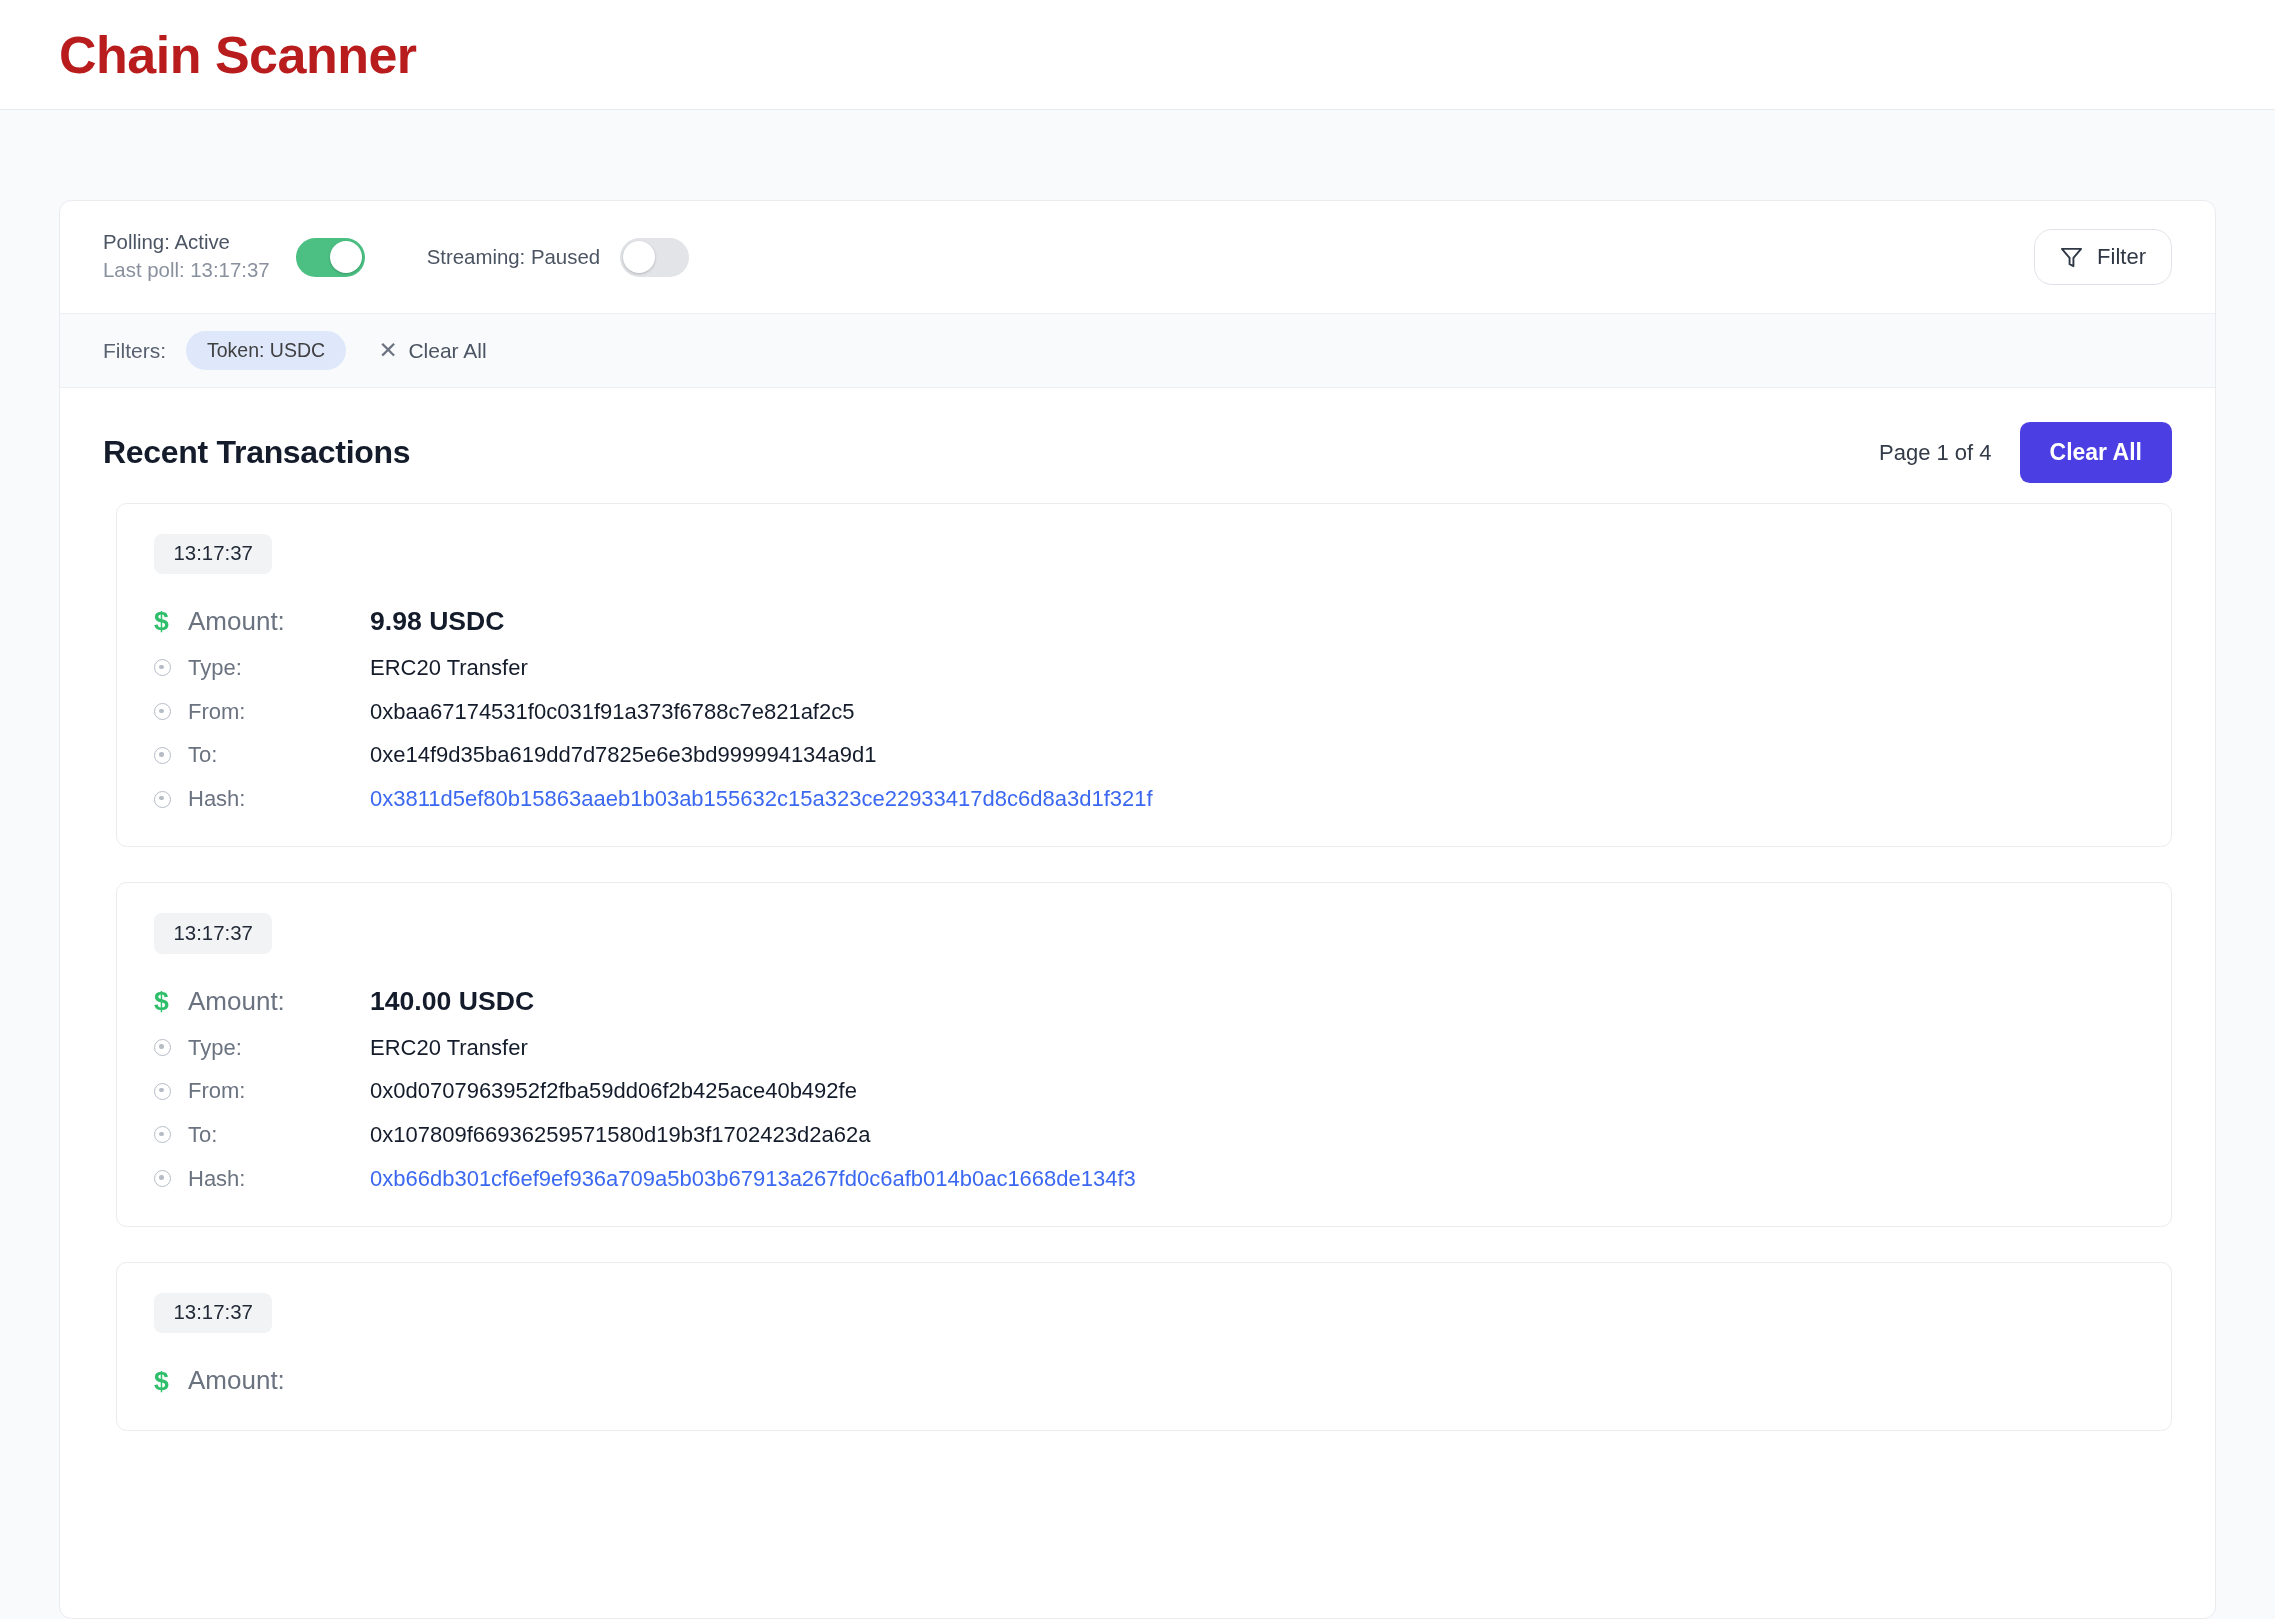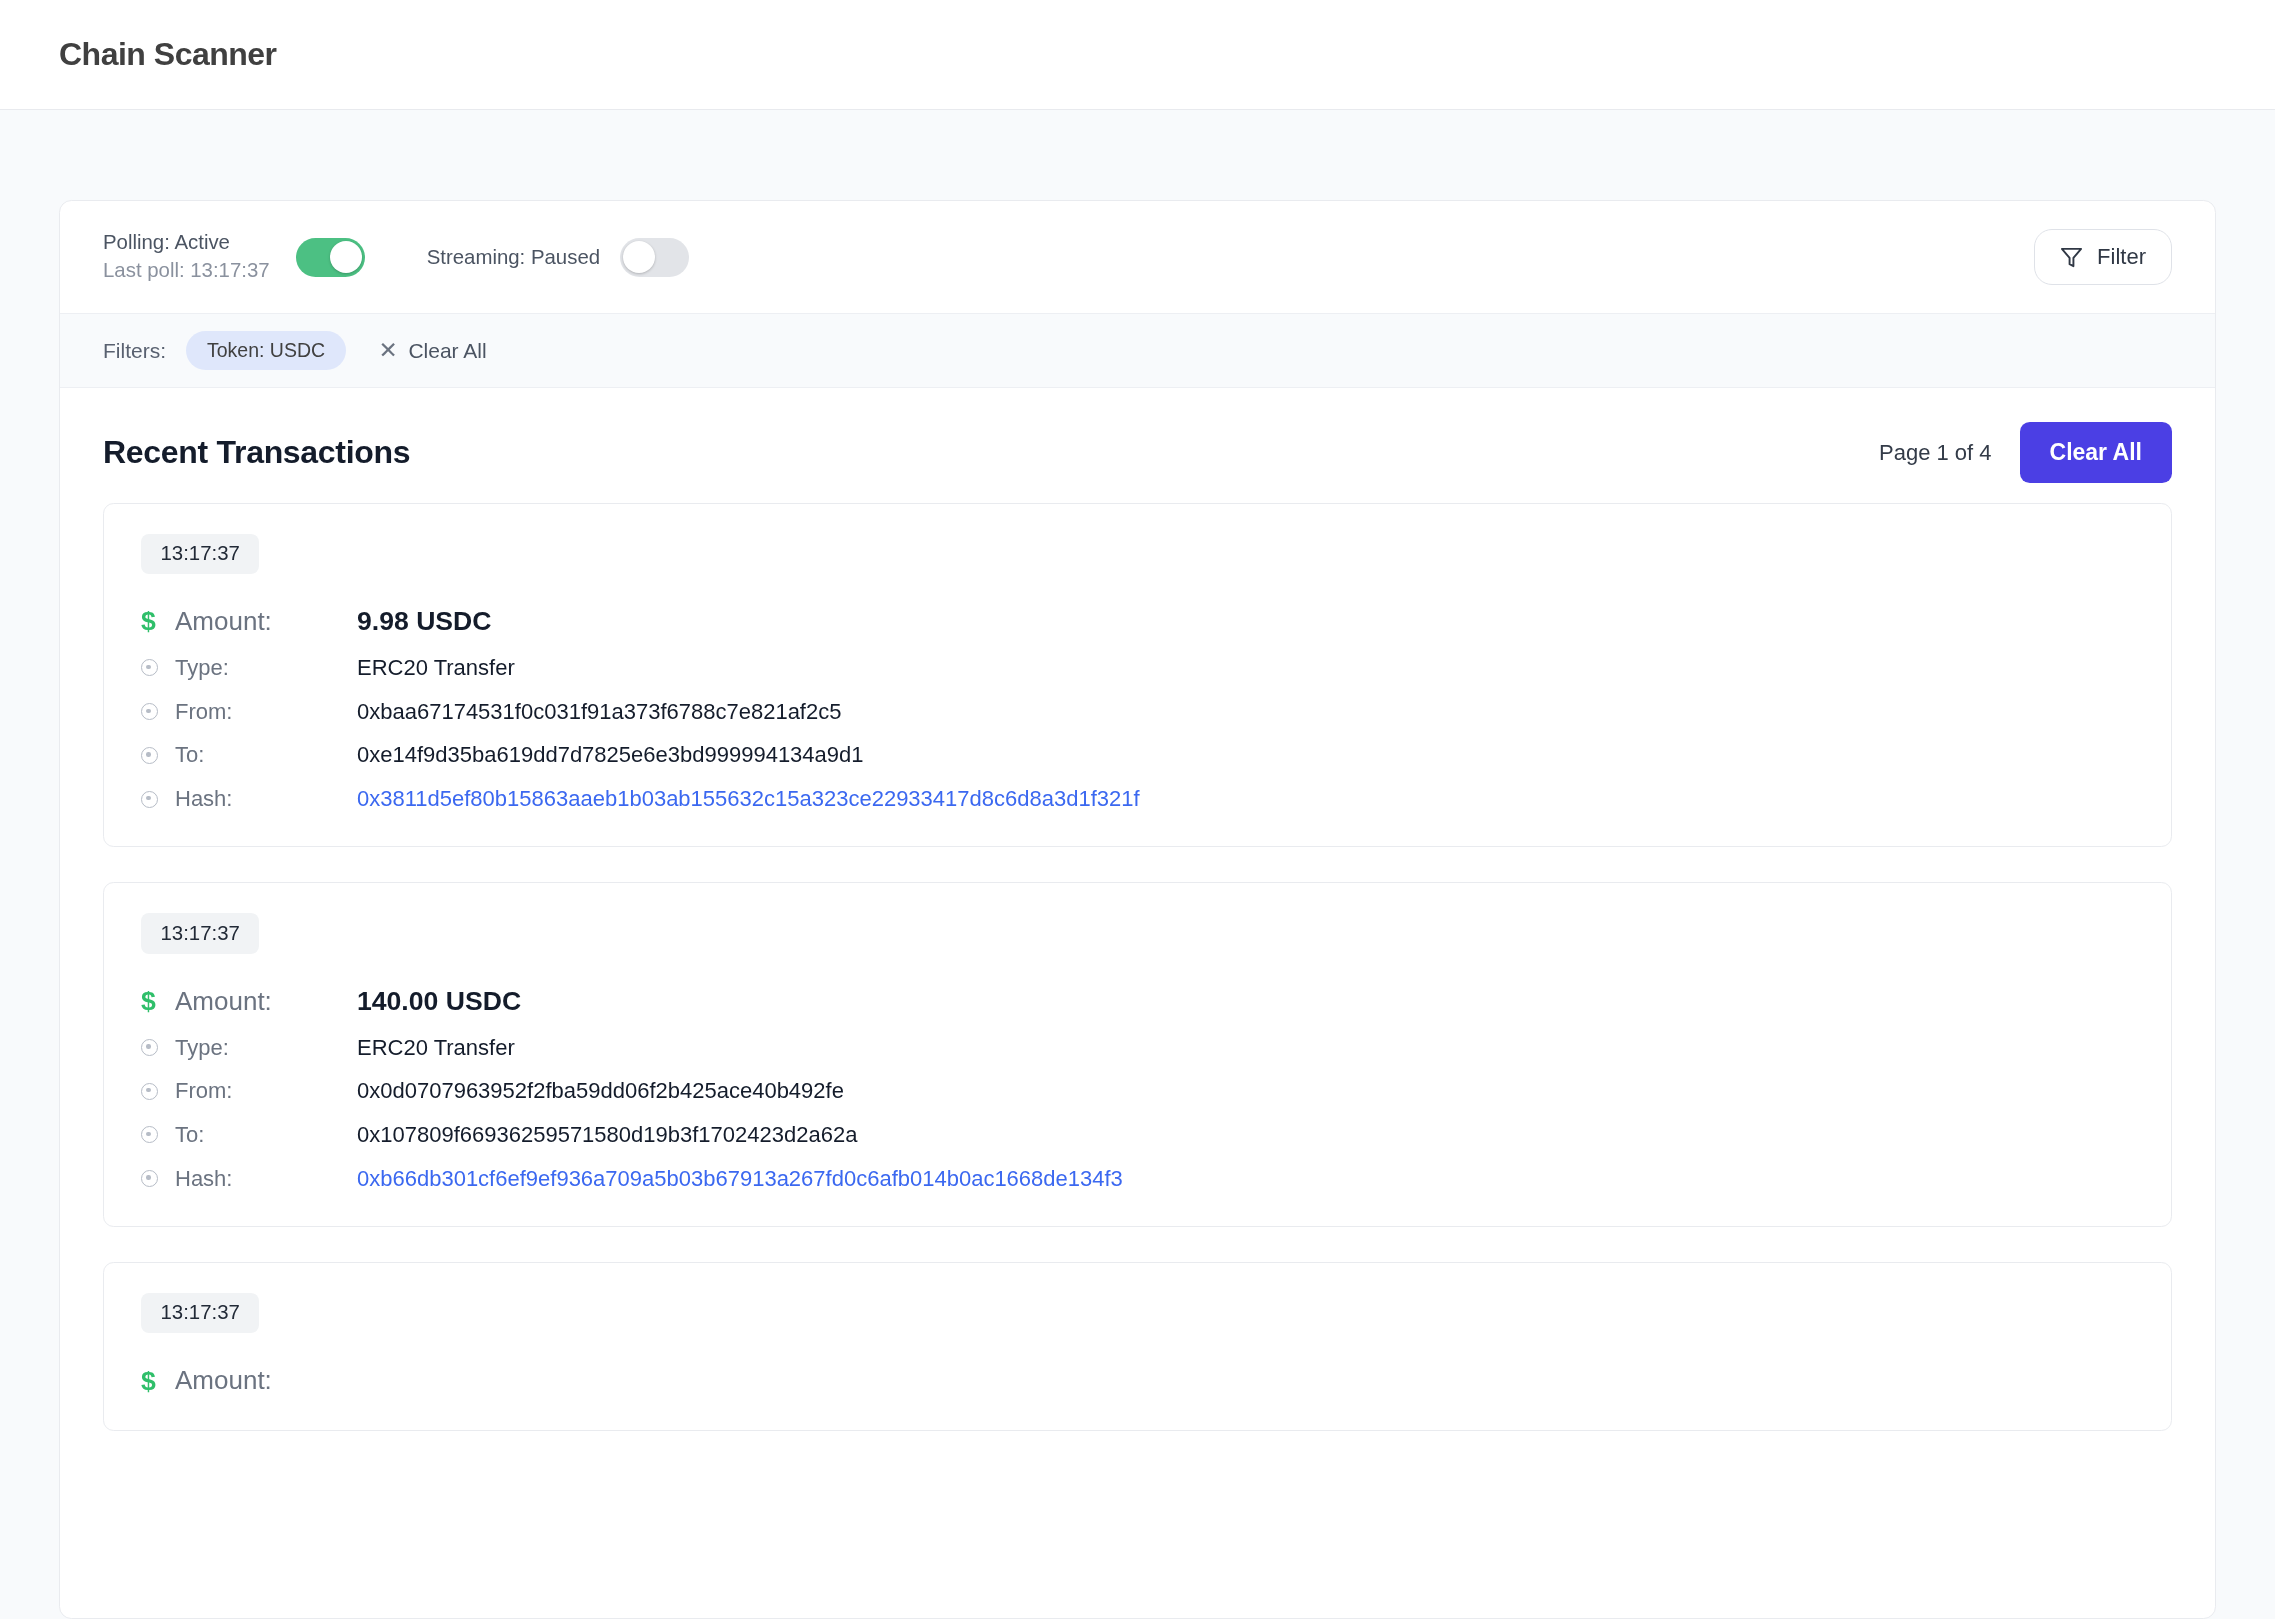--- a/index.html
+++ b/index.html
@@ -16,23 +16,23 @@
   
   .appbar {
     height: 110px;
     background: #ffffff;
     border-bottom: 0.9px solid #e8eaee;
     display: flex;
     align-items: center;
     padding-left: 59px;
   }
   .app-title {
-    font-size: 32px;
+    font-size: 52px;
     font-weight: bold;
-    color: #404040;
+    color: #b91c1c;
     letter-spacing: -0.5px;
   }
 
   
   .page {
     height: 1509px;
     background: #f8fafc;
     padding: 0 59px;
     overflow: hidden;
   }
@@ -189,20 +189,21 @@
   
   .tx-list {
     padding: 0 43px;
   }
   .tx-card {
     border: 0.9px solid #e9ebef;
     border-radius: 10.6px;
     background: #ffffff;
     padding: 30px 37px 34px 37px;
     margin-bottom: 35px;
+    margin-left: 13px;
   }
   .time-badge {
     display: inline-block;
     background: #f1f3f5;
     color: #222a37;
     font-size: 20.4px;
     border-radius: 8px;
     padding: 8.9px 19.5px;
   }
 

